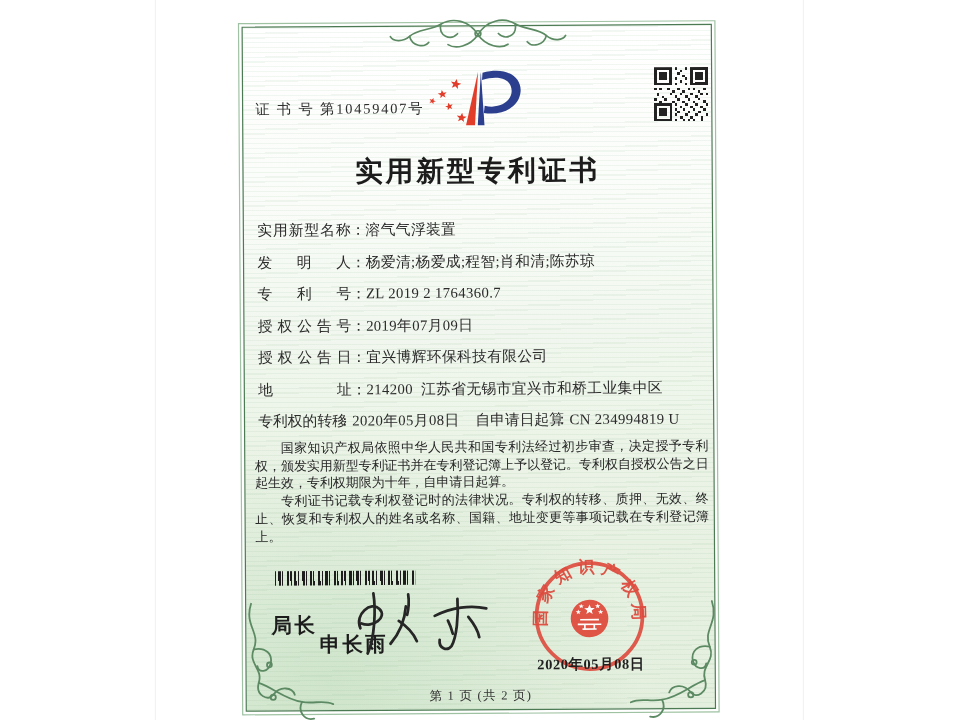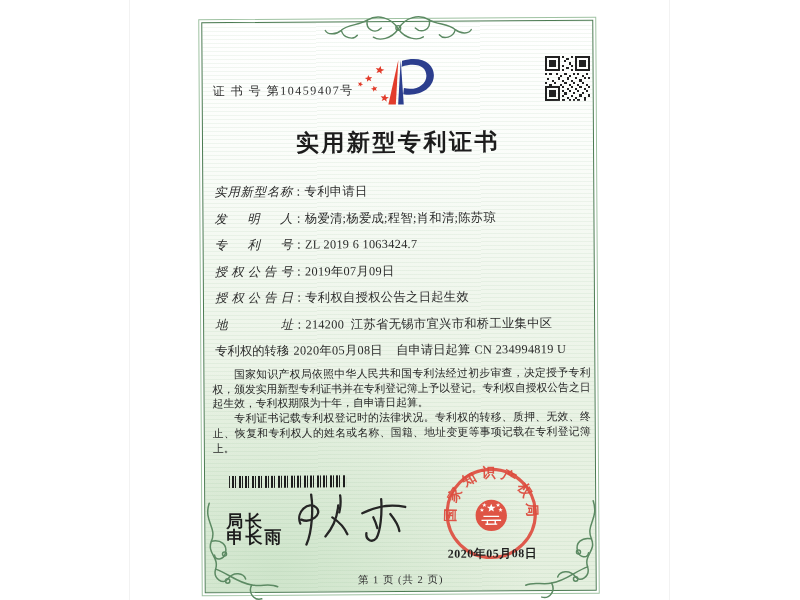--- a/index.html
+++ b/index.html
@@ -25,38 +25,38 @@
     box-sizing:border-box;
   }
   .abs{position:absolute;}
 
   .cert-no{left:10px;top:36px;font-size:12px;letter-spacing:1.5px;color:#2e2e2e;margin-top:24px;}
   .title{left:0;right:0;top:105px;text-align:center;font-size:23px;font-weight:bold;
          letter-spacing:2.5px;color:#1c1c1c;}
 
   .rows{left:11px;top:161px;width:374px;font-size:12.3px;color:#2b2b2b;}
   .row{position:relative;height:13.5px;margin-bottom:13px;white-space:nowrap;}
-  .flabel{display:inline-block;width:78px;text-align:justify;text-align-last:justify;vertical-align:top;font-style:italic;}
+  .flabel{display:inline-block;width:78px;text-align:justify;text-align-last:justify;vertical-align:top;}
   .flabel2{display:inline-block;width:66px;text-align:justify;text-align-last:justify;vertical-align:top;}
   .fvalue{white-space:pre-wrap;letter-spacing:0.3px;}
   .grp2{position:absolute;left:181px;top:0;}
 
   .body-text{left:8px;top:344px;width:378px;color:#262626;}
   .body-text p{margin:0;font-size:10.8px;line-height:14.7px;text-align:justify;text-indent:2em;}
 
   .barcode{left:24px;top:453px;width:117px;height:12px;
     background:repeating-linear-gradient(90deg,
       #1d1d1d 0 1px, rgba(0,0,0,0) 1px 3px,
       #1d1d1d 3px 5px, rgba(0,0,0,0) 5px 6px,
       #1d1d1d 6px 7px, rgba(0,0,0,0) 7px 10px,
       #1d1d1d 10px 12px, rgba(0,0,0,0) 12px 13px);}
 
   .director{left:21px;top:487px;font-family:"Liberation Sans","DejaVu Sans",sans-serif;
             font-weight:bold;font-size:17px;color:#1c1c1c;letter-spacing:2px;}
-  .director.name{top:503px;}
+  .director.name{top:503px;margin-left:40px;}
 
   .sig{left:81px;top:465px;}
   .seal{left:237px;top:443px;opacity:0.95;}
   .seal-date{left:237px;top:524px;width:100px;text-align:center;font-size:12px;
              font-weight:600;color:#1f1f1f;letter-spacing:0.5px;}
   .footer{left:0;right:0;top:551px;text-align:center;font-size:10.5px;color:#333;letter-spacing:1px;}
 
   .orn{color:#5c8a63;}
   svg{display:block;}
 </style>
@@ -147,33 +147,33 @@
                M8,16h1v1h-1z M9,17h1v1h-1z M11,16h1v1h-1z M13,17h1v1h-1z M15,16h1v1h-1z M17,17h1v1h-1z M19,16h1v1h-1z
                M8,18h1v1h-1z M10,19h1v1h-1z M12,18h1v1h-1z M14,19h1v1h-1z M16,18h1v1h-1z M18,19h1v1h-1z M20,18h1v1h-1z
                M8,20h1v1h-1z M11,20h1v1h-1z M13,20h1v1h-1z M15,20h1v1h-1z M18,20h1v1h-1z"></path>
     </g>
   </svg>
 
   <div class="abs title">实用新型专利证书</div>
 
   <div class="abs rows">
     <div class="row">
-      <span class="flabel">实用新型名称</span><span>：</span><span class="fvalue">专利申请日</span>
+      <span class="flabel">实用新型名称</span><span>：</span><span class="fvalue">溶气气浮装置</span>
     </div>
     <div class="row">
       <span class="flabel">发明人</span><span>：</span><span class="fvalue">杨爱清;杨爱成;程智;肖和清;陈苏琼</span>
     </div>
     <div class="row">
-      <span class="flabel">专利号</span><span>：</span><span class="fvalue">ZL 2019 6 1063424.7</span>
+      <span class="flabel">专利号</span><span>：</span><span class="fvalue">ZL 2019 2 1764360.7</span>
     </div>
     <div class="row">
       <span class="flabel">授权公告号</span><span>：</span><span class="fvalue">2019年07月09日</span>
     </div>
     <div class="row">
-      <span class="flabel">授权公告日</span><span>：</span><span class="fvalue">专利权自授权公告之日起生效</span>
+      <span class="flabel">授权公告日</span><span>：</span><span class="fvalue">宜兴博辉环保科技有限公司</span>
     </div>
     <div class="row">
       <span class="flabel">地址</span><span>：</span><span class="fvalue">214200  江苏省无锡市宜兴市和桥工业集中区</span>
     </div>
     <div class="row">
       <span>
         <span class="flabel2">专利权的转移</span><span>：</span><span class="fvalue">2020年05月08日</span>
       </span>
       <span class="grp2">
         <span class="flabel2">自申请日起算</span><span>：</span><span class="fvalue">CN 234994819 U</span>

